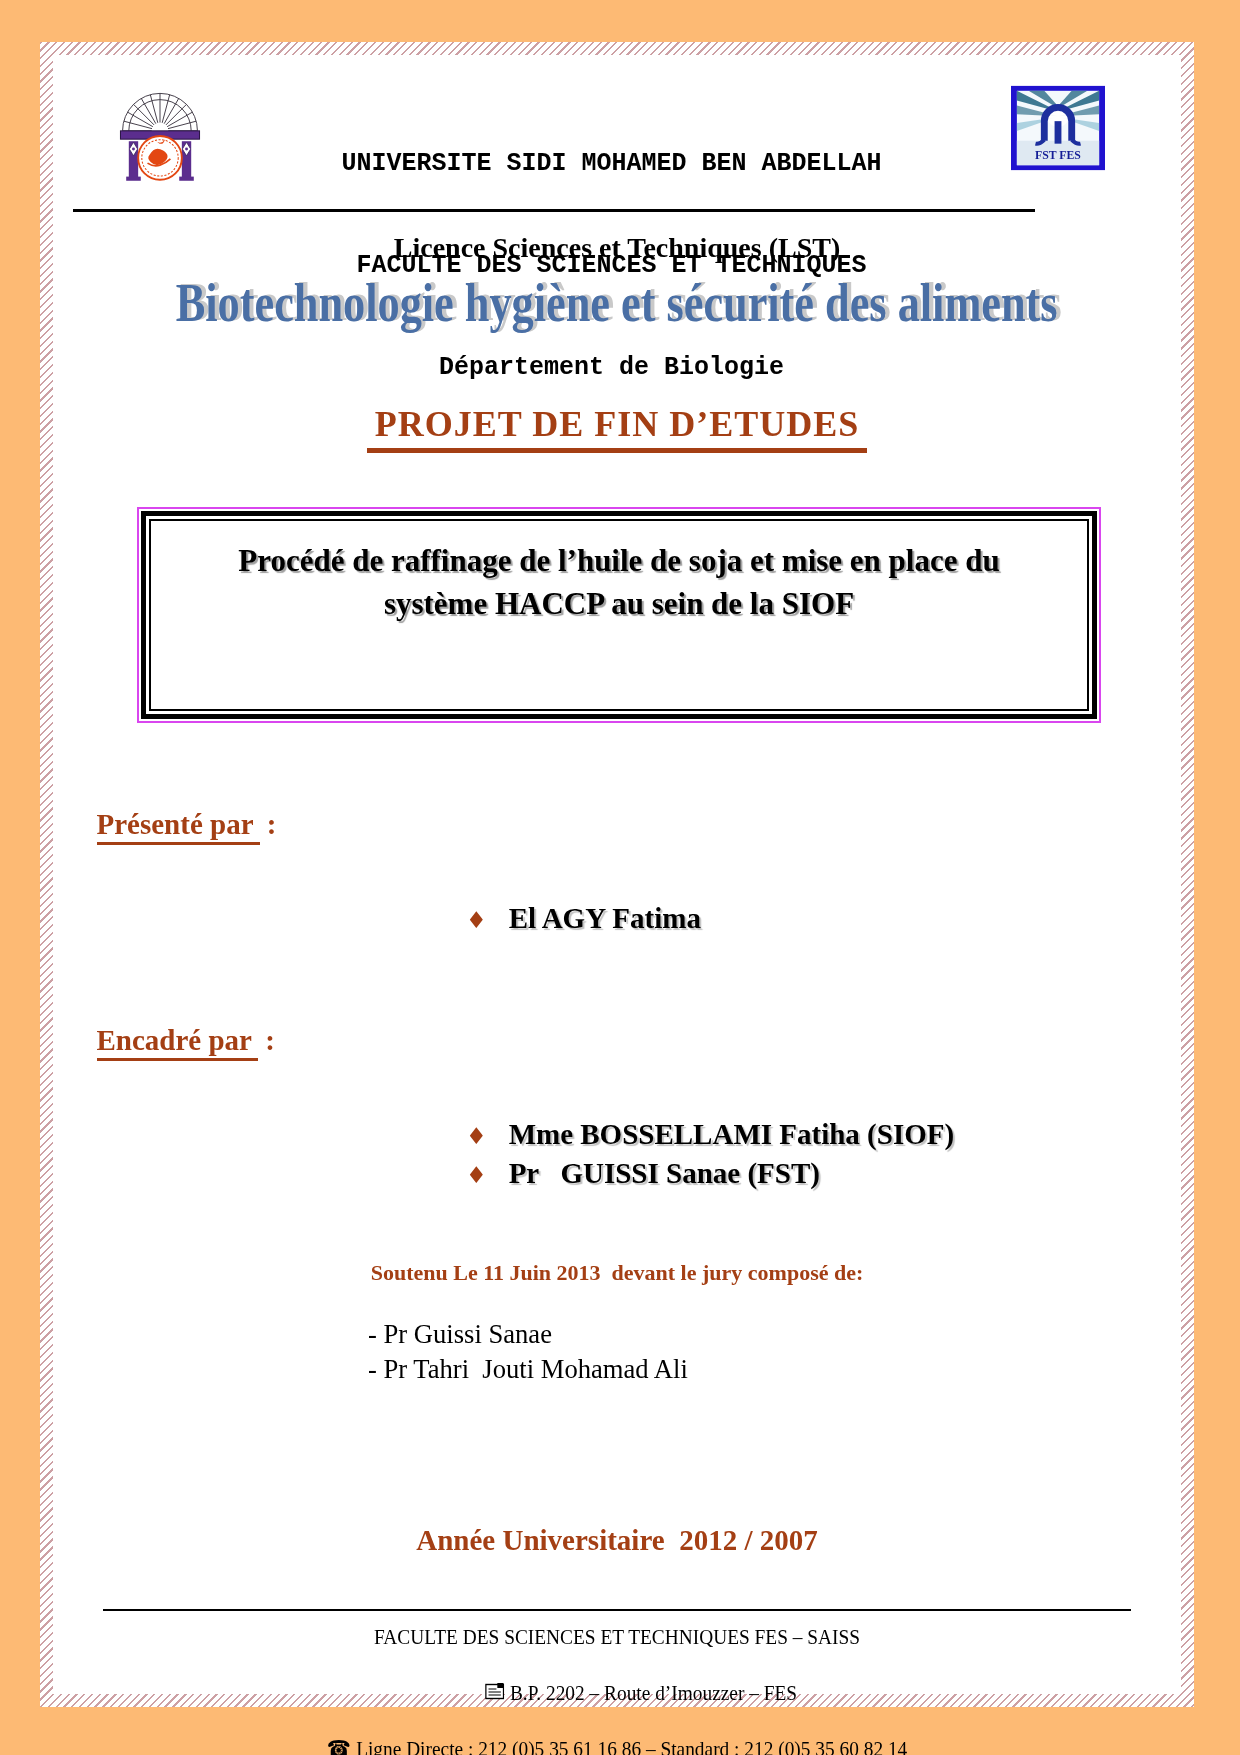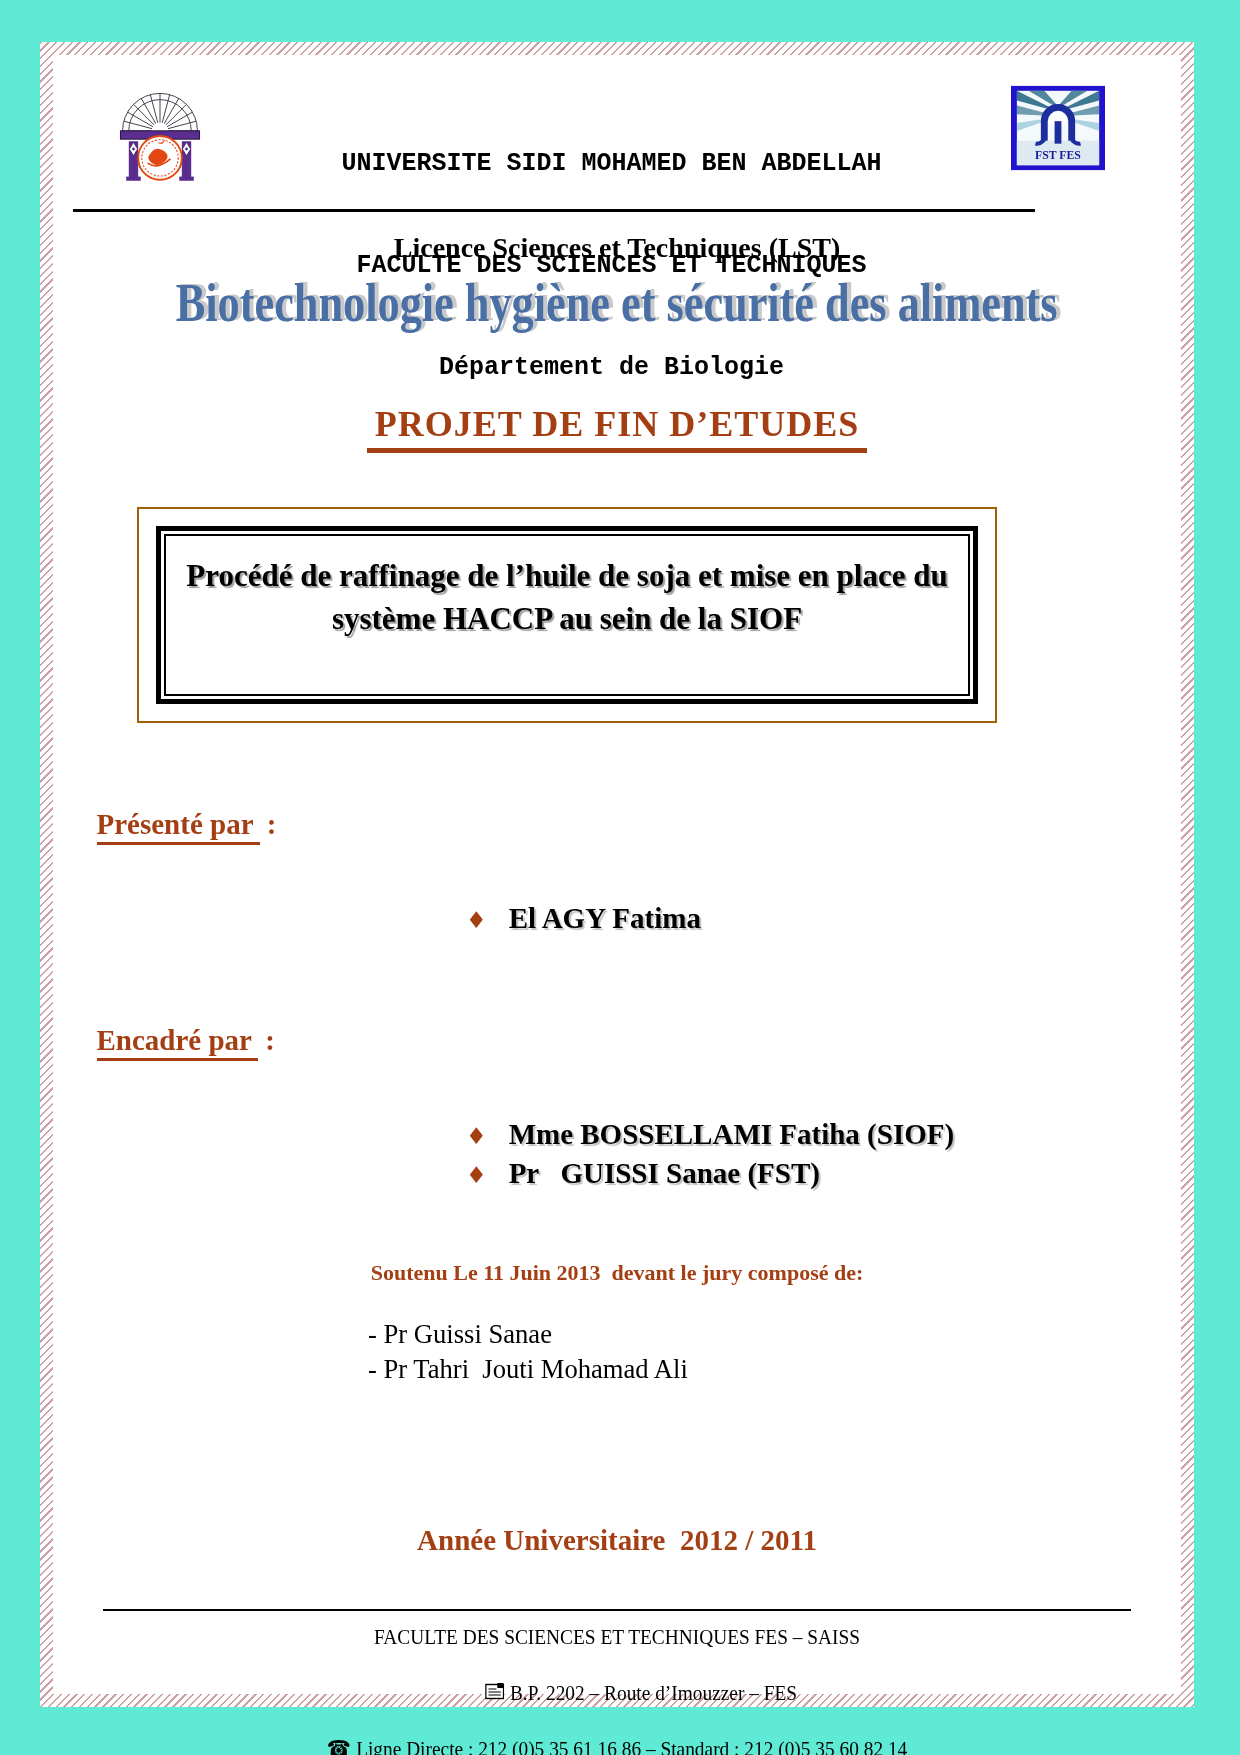--- a/index.html
+++ b/index.html
@@ -1,16 +1,16 @@
 <!DOCTYPE html>
 <html style="--accent: #a43f14; --title_blue: #4a6fa5; --border_pink: #cda0a4; --logo_frame_blue: #2012cf; --logo_dark_blue: #1d2f9e; --emblem_purple: #5b2d8e; --emblem_orange: #e34712;"><head>
 <meta charset="utf-8">
 <style>
   html,body{margin:0;padding:0;background:#fff;}
-  .page{position:relative;width:1240px;height:1755px;background:#5eead4;overflow:hidden;
+  .page{position:relative;width:1240px;height:1755px;background:#fdba74;overflow:hidden;
         font-family:"Liberation Serif",serif;color:#000;}
   
   .hatch-frame{position:absolute;top:42px;left:40px;right:46px;bottom:48px;
     background:repeating-linear-gradient(135deg,var(--border_pink,#cda0a4) 0 1.6px,#ffffff 1.6px 5.5px);}
   .hatch-inner{position:absolute;inset:13px;background:#fff;}
   .content{position:absolute;left:53px;right:59px;top:55px;bottom:61px;}
 
   
   .header{display:flex;align-items:flex-start;margin-top:18px;height:130px;}
   .logo-left{margin-left:55px;flex:0 0 auto;}
@@ -26,22 +26,22 @@
   .blue-title{display:inline-block;font-size:54px;font-weight:bold;white-space:pre;
     color:var(--title_blue,#4a6fa5);transform:scaleX(0.82);transform-origin:center;
     text-shadow:5px -1px 0 #c9c9c9;}
 
   .pfe-wrap{text-align:center;margin-top:50px;}
   .pfe-title{display:inline-block;font-size:36px;font-weight:bold;letter-spacing:1px;
     color:var(--accent,#a43f14);border-bottom:5px solid var(--accent,#a43f14);
     padding:0 8px 3px 8px;white-space:pre;}
 
   
-  .title-box{width:860px;height:216px;margin-left:84px;margin-top:54px;
-    border:2px solid #a16207;padding:17px;box-sizing:border-box;}
+  .title-box{width:964px;height:216px;margin-left:84px;margin-top:54px;
+    border:2px solid #d946ef;padding:2px;box-sizing:border-box;}
   .title-box-mid{border:5px solid #000;padding:3px;height:100%;box-sizing:border-box;}
   .title-box-inner{border:2px solid #000;height:100%;box-sizing:border-box;text-align:center;padding-top:18px;}
   .project-title{font-size:31px;font-weight:bold;line-height:43px;white-space:pre;
     text-shadow:2px 2px 1px #9f9f9f;}
 
   .section-label{margin-top:52px;font-size:29px;font-weight:bold;
     color:var(--accent,#a43f14);white-space:pre;}
   .section-label .ul{border-bottom:3px solid var(--accent,#a43f14);padding-bottom:2px;padding-right:6px;}
 
   .bullet-row{padding-left:413px;margin-top:28px;font-size:29px;font-weight:bold;
@@ -188,21 +188,21 @@
       <span class="bullet-text">Pr   GUISSI Sanae (FST)</span>
     </div>
 
     <div class="defense-line">Soutenu Le 11 Juin 2013  devant le jury composé de:</div>
 
     <div class="jury">
       <div>- Pr Guissi Sanae</div>
       <div>- Pr Tahri  Jouti Mohamad Ali</div>
     </div>
 
-    <div class="year">Année Universitaire  2012 / 2011</div>
+    <div class="year">Année Universitaire  2012 / 2007</div>
 
     <div class="footer-rule"></div>
     <div class="footer-text">
       <div class="footer-line">FACULTE DES SCIENCES ET TECHNIQUES FES – SAISS</div>
       <div class="f-iconline">
         <span class="mail-ic">
           <svg width="22" height="17" viewBox="0 0 22 17">
             <rect x="1" y="1.5" width="20" height="14" fill="#fff" stroke="#000" stroke-width="1.4"></rect>
             <line x1="4" y1="6" x2="13" y2="6" stroke="#000" stroke-width="1.2"></line>
             <line x1="4" y1="9" x2="18" y2="9" stroke="#000" stroke-width="1.2"></line>

